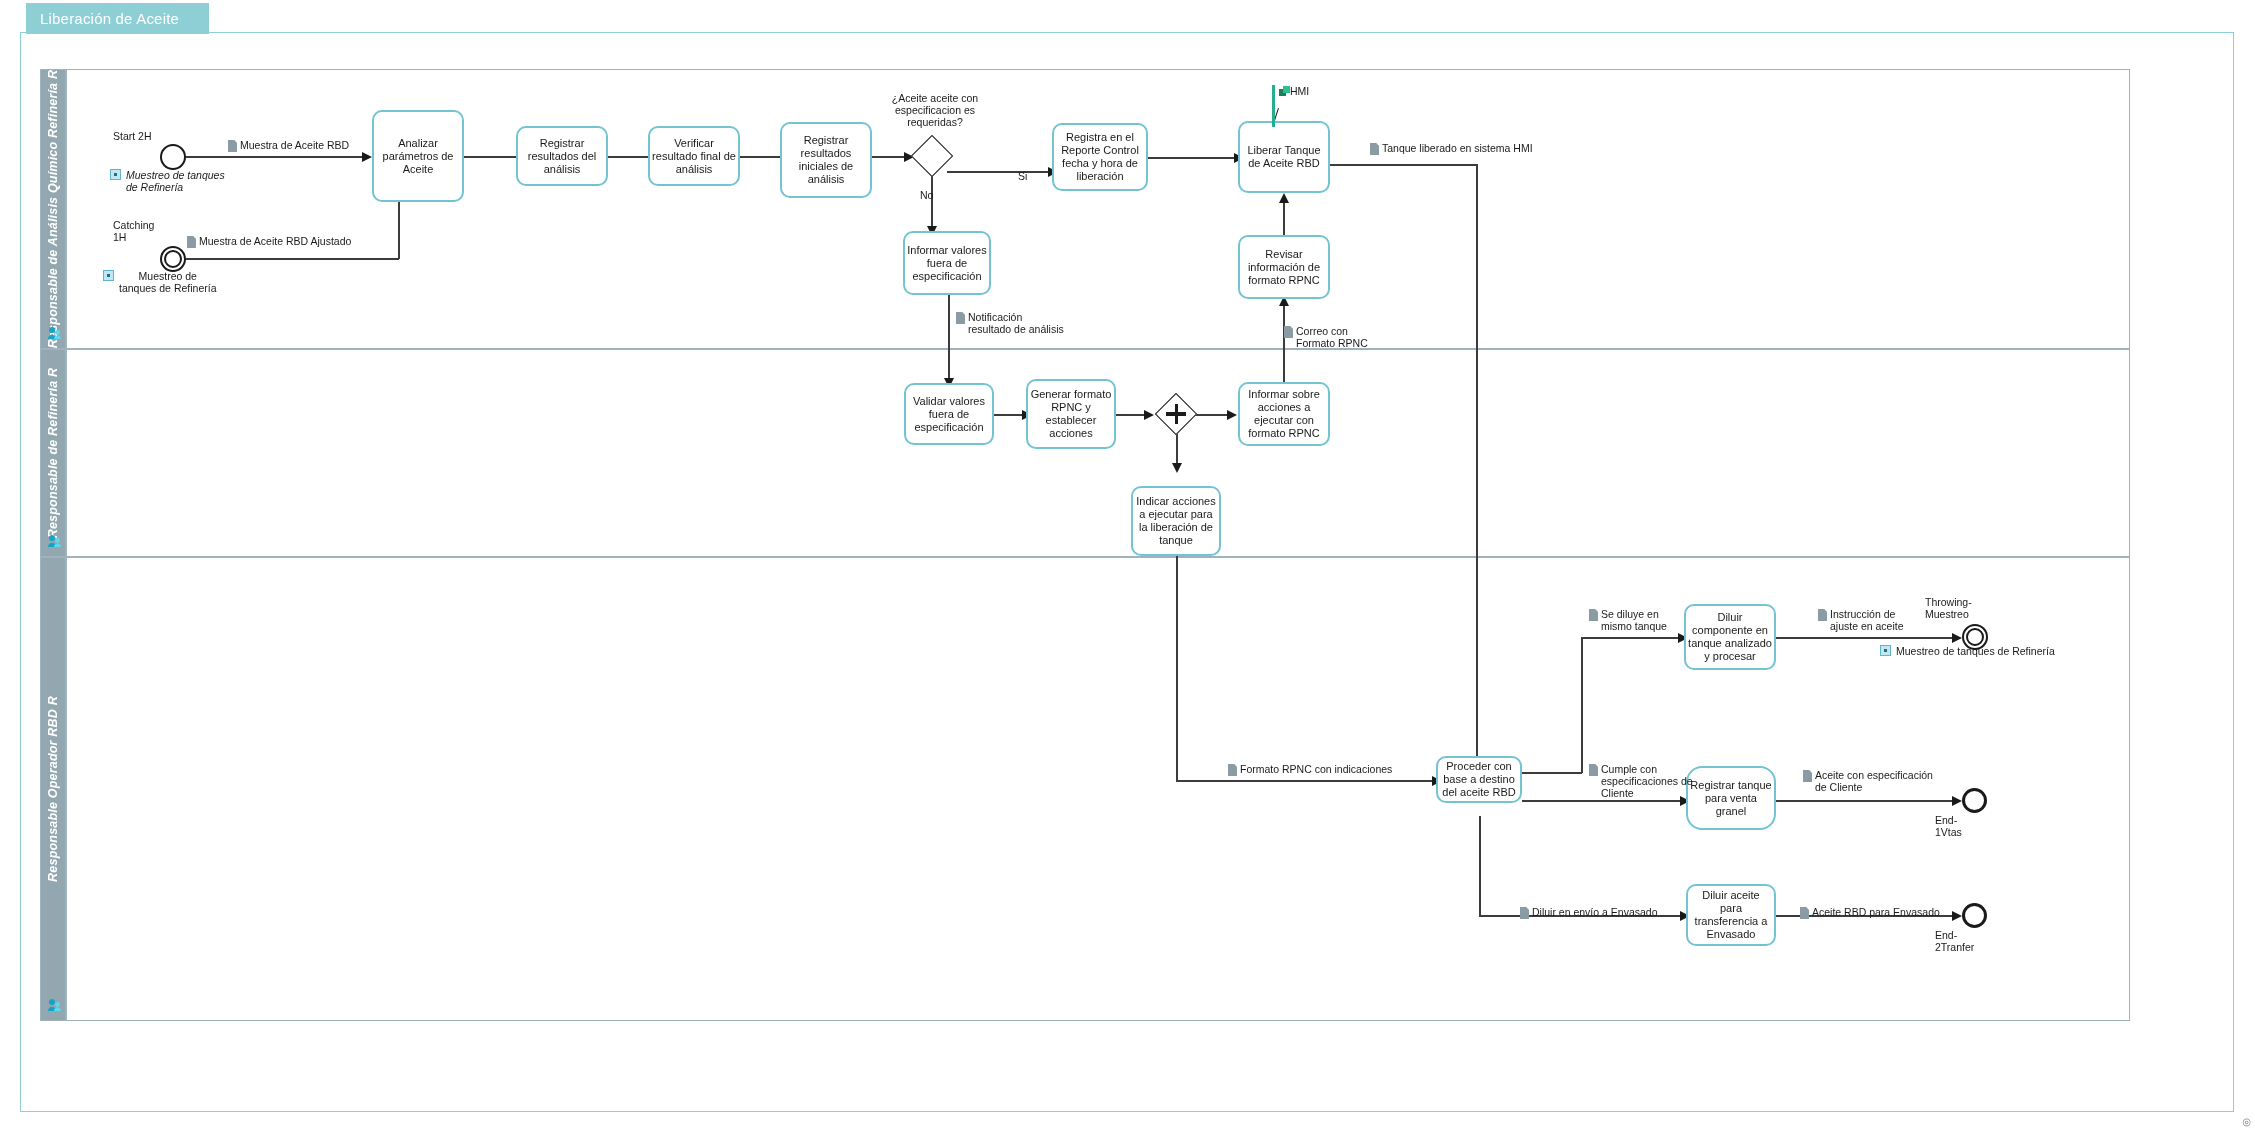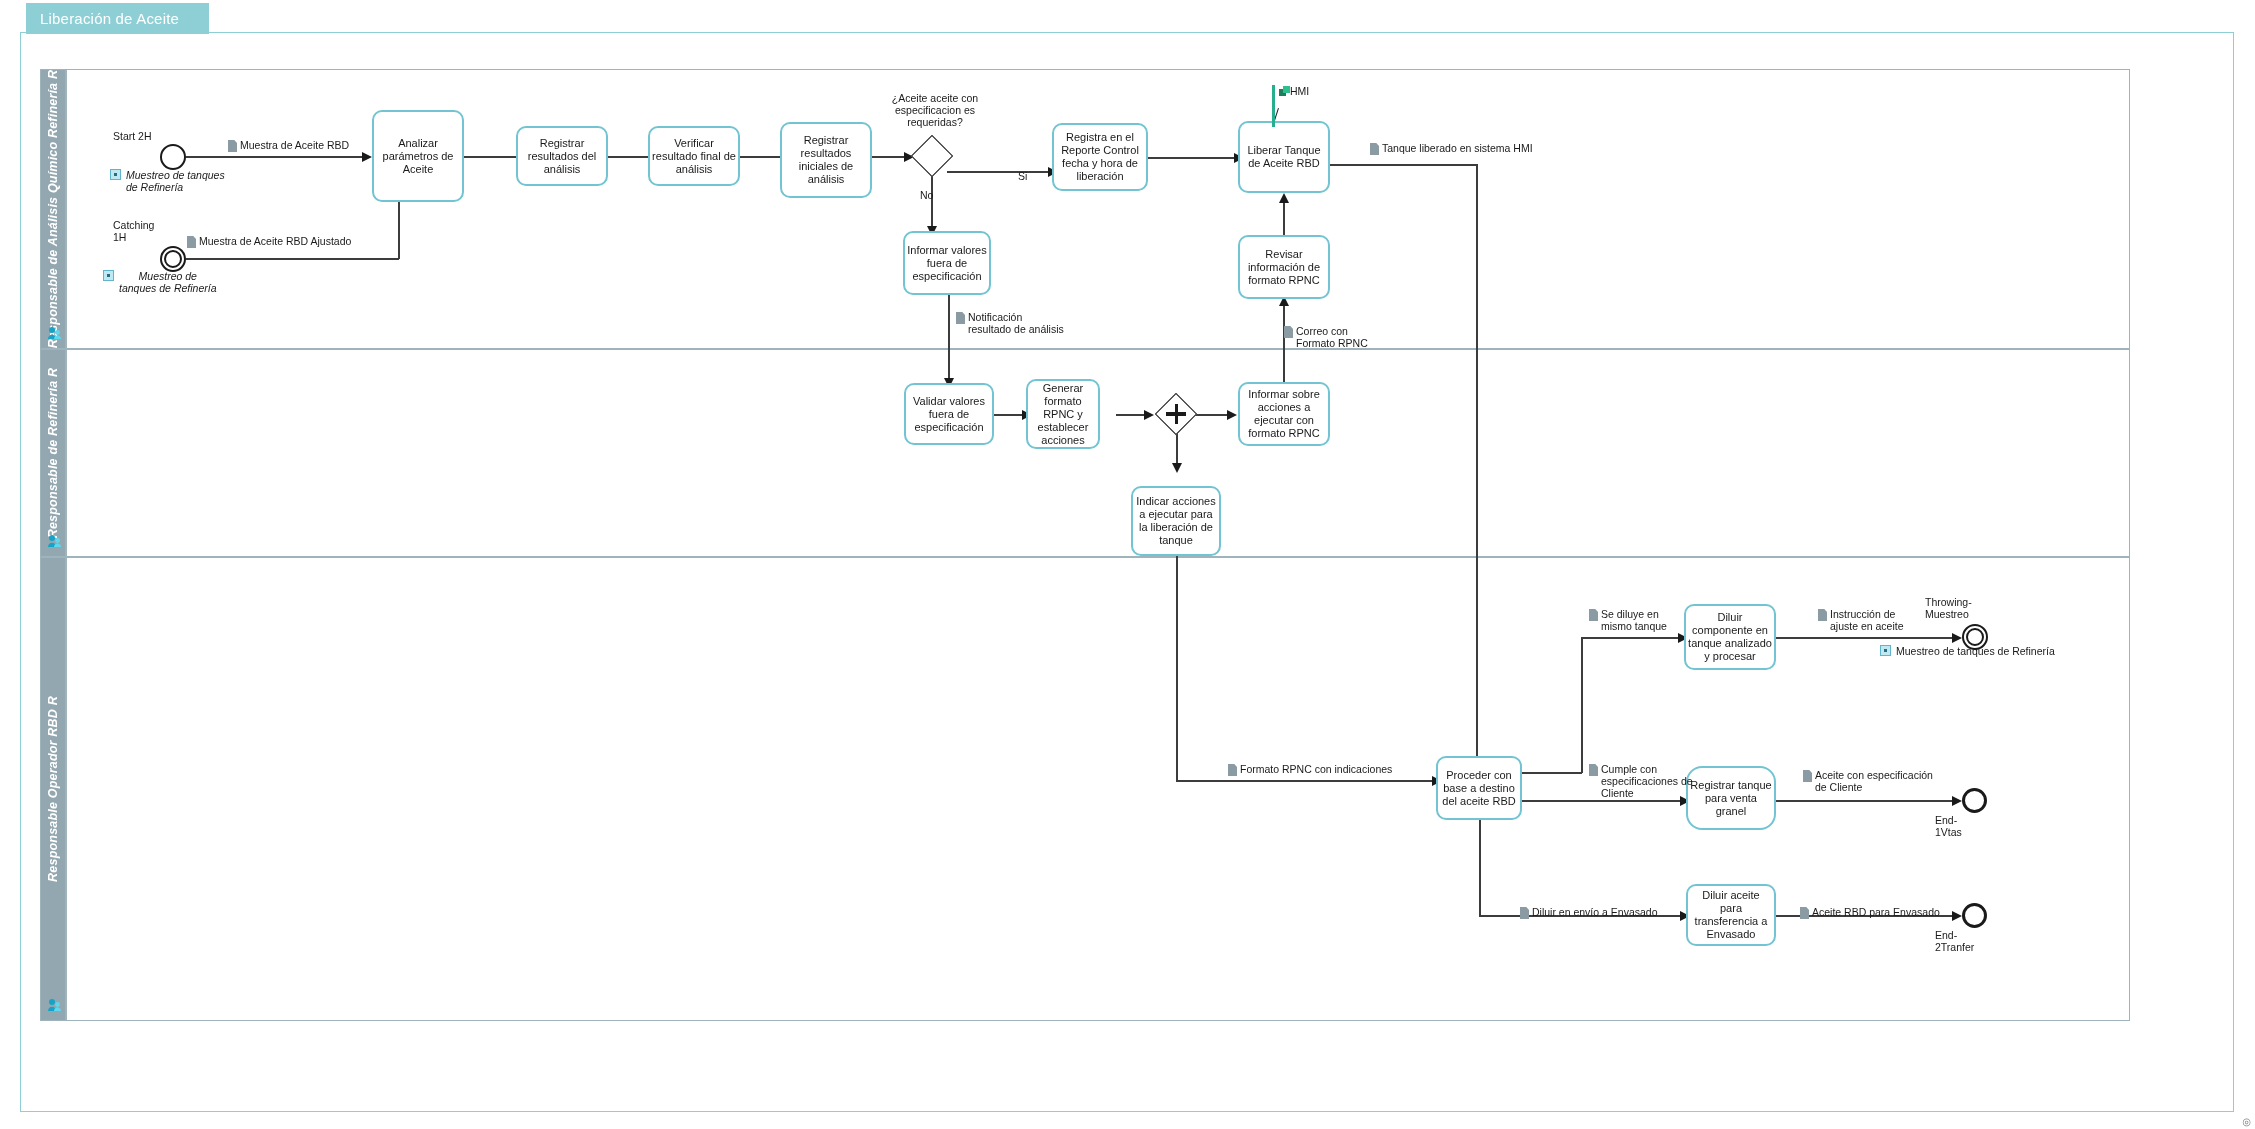--- a/index.html
+++ b/index.html
@@ -297,21 +297,21 @@
   <div class="dataobj" style="left:228px; top:139px;">
     <span class="docicon"></span>
     <span class="doctext">Muestra de Aceite RBD</span>
   </div>
 
   <div class="event intermediate" style="left:160px; top:246px; width:26px; height:26px;"></div>
   <div class="event-label" style="left:113px; top:219px; width:120px;">Catching
 1H</div>
   <div class="dataobj" style="left:103px; top:270px; width:150px;">
     <span class="msgicon"></span>
-    <span class="doctext" style="text-align:center;font-style:italic;">Muestreo de
+    <span class="doctext" style="text-align:center;">Muestreo de
 tanques de Refinería</span>
   </div>
 
   <div class="ln h" style="left:186px; top:258px; width:213px;"></div>
   <div class="ln v" style="left:398px; top:195px; width:1.6px; height:64px;"></div>
   <div class="arrow up" style="left:393.5px; top:186px;"></div>
   <div class="dataobj" style="left:187px; top:235px;">
     <span class="docicon"></span>
     <span class="doctext">Muestra de Aceite RBD Ajustado</span>
   </div>
@@ -400,21 +400,21 @@
     <span class="doctext">Correo con
 Formato RPNC</span>
   </div>
   <div class="ln v" style="left:1283px; top:302px; height:88px;"></div>
   <div class="arrow up" style="left:1278.5px; top:296px;"></div>
 
   <div class="task" style="left:904px; top:383px; width:90px; height:62px;">Validar valores fuera de especificación</div>
   <div class="ln h" style="left:994px; top:414px; width:32px;"></div>
   <div class="arrow right" style="left:1022px; top:409.5px;"></div>
 
-  <div class="task" style="left:1026px; top:379px; width:74px; height:70px;">Generar formato RPNC y establecer acciones</div>
+  <div class="task" style="left:1026px; top:379px; width:90px; height:70px;">Generar formato RPNC y establecer acciones</div>
   <div class="ln h" style="left:1116px; top:414px; width:32px;"></div>
   <div class="arrow right" style="left:1144px; top:409.5px;"></div>
 
   <div class="gateway" style="left:1161px; top:399px;"></div>
   <div class="gw-plus" style="left:1161px; top:399px;"></div>
 
   <div class="ln h" style="left:1191px; top:414px; width:40px;"></div>
   <div class="arrow right" style="left:1227px; top:409.5px;"></div>
 
   <div class="ln v" style="left:1176px; top:429px; height:38px;"></div>
@@ -436,21 +436,21 @@
     <div class="lane-header-label">Responsable Operador RBD R</div>
     <svg class="lane-role-icon" style="bottom:8px;" viewBox="0 0 14 14">
       <circle cx="5" cy="4" r="3" fill="#15a3c7"></circle>
       <path d="M1 13c0-2.5 1.8-4.2 4-4.2S9 10.5 9 13z" fill="#15a3c7"></path>
       <circle cx="10.5" cy="6.5" r="2.4" fill="#5fd8ee"></circle>
       <path d="M7 13c0-2 1.6-3.4 3.5-3.4S14 11 14 13z" fill="#5fd8ee"></path>
     </svg>
   </div>
   <div class="lane-body" style="left:66px; top:557px; width:2064px; height:464px;"></div>
 
-  <div class="task" style="left:1436px; top:756px; width:86px; height:64px;">Proceder con base a destino del aceite RBD</div>
+  <div class="task" style="left:1436px; top:756px; width:86px; height:47px;">Proceder con base a destino del aceite RBD</div>
 
   <div class="ln h" style="left:1522px; top:772px; width:60px;"></div>
   <div class="ln v" style="left:1581px; top:637px; height:136px;"></div>
   <div class="ln h" style="left:1581px; top:637px; width:101px;"></div>
   <div class="arrow right" style="left:1678px; top:632.5px;"></div>
   <div class="dataobj" style="left:1589px; top:608px;">
     <span class="docicon"></span>
     <span class="doctext">Se diluye en
 mismo tanque</span>
   </div>

